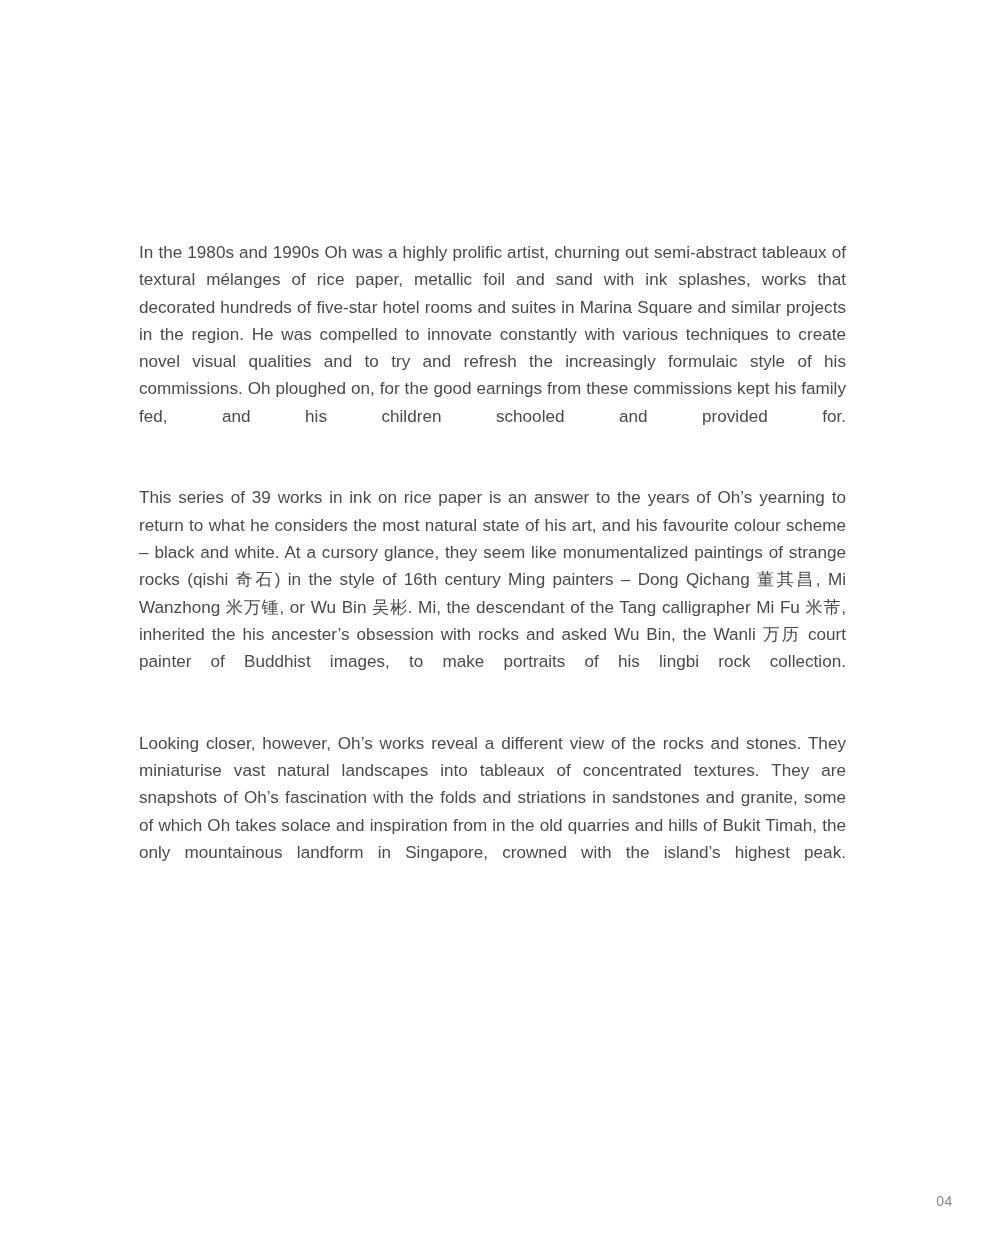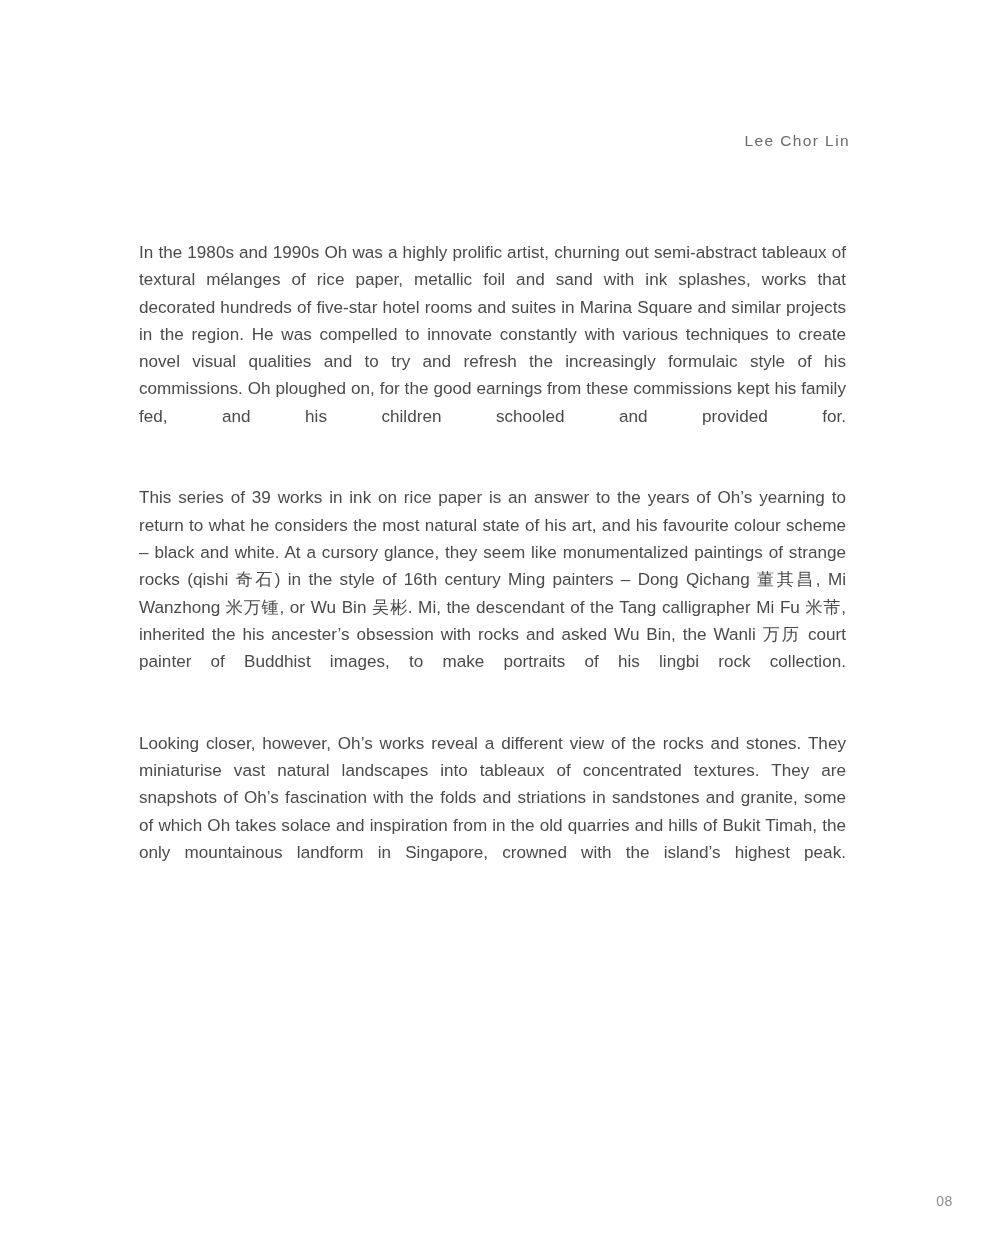--- a/index.html
+++ b/index.html
@@ -72,23 +72,22 @@
     line-height: 18px;
     color: #8c8c8c;
     letter-spacing: 0.6px;
   }
 </style>
 </head>
 <body>
 
 <div class="page">
 
-  <div class="running-head">Lee Chor Lin</div>
 
   <div class="text-column">
     <p class="para">In the 1980s and 1990s Oh was a highly prolific artist, churning out semi-abstract tableaux of textural mélanges of rice paper, metallic foil and sand with ink splashes, works that decorated hundreds of five-star hotel rooms and suites in Marina Square and similar projects in the region. He was compelled to innovate constantly with various techniques to create novel visual qualities and to try and refresh the increasingly formulaic style of his commissions. Oh ploughed on, for the good earnings from these commissions kept his family fed, and his children schooled and provided for.</p>
     <p class="para">This series of 39 works in ink on rice paper is an answer to the years of Oh’s yearning to return to what he considers the most natural state of his art, and his favourite colour scheme – black and white. At a cursory glance, they seem like monumentalized paintings of strange rocks (qishi 奇石) in the style of 16th century Ming painters – Dong Qichang 董其昌, Mi Wanzhong 米万锺, or Wu Bin 吴彬. Mi, the descendant of the Tang calligrapher Mi Fu 米芾, inherited the his ancester’s obsession with rocks and asked Wu Bin, the Wanli 万历 court painter of Buddhist images, to make portraits of his lingbi rock collection.</p>
     <p class="para">Looking closer, however, Oh’s works reveal a different view of the rocks and stones. They miniaturise vast natural landscapes into tableaux of concentrated textures. They are snapshots of Oh’s fascination with the folds and striations in sandstones and granite, some of which Oh takes solace and inspiration from in the old quarries and hills of Bukit Timah, the only mountainous landform in Singapore, crowned with the island’s highest peak.</p>
   </div>
 
-  <div class="folio">08</div>
+  <div class="folio">04</div>
 
 </div>
 
 </body></html>

